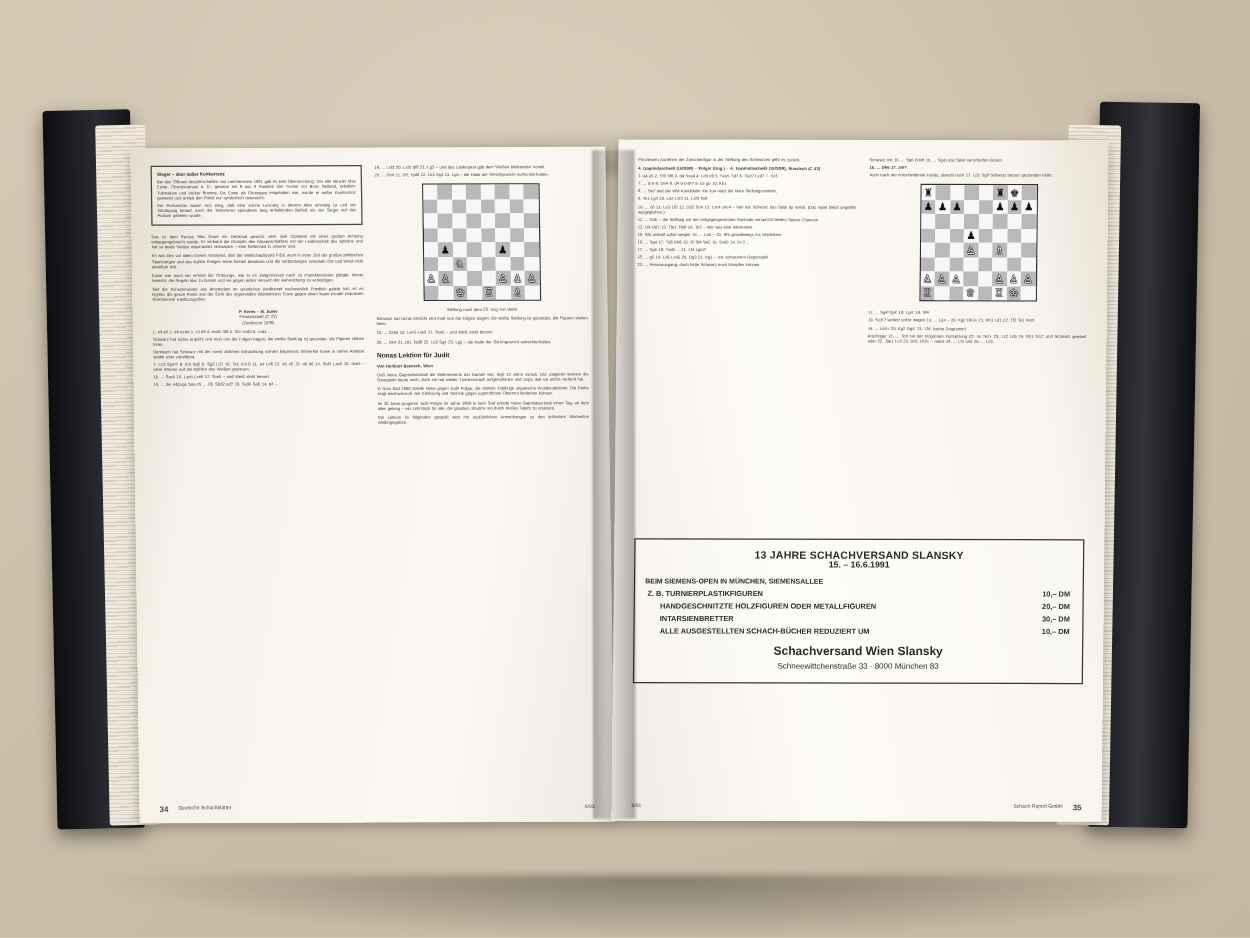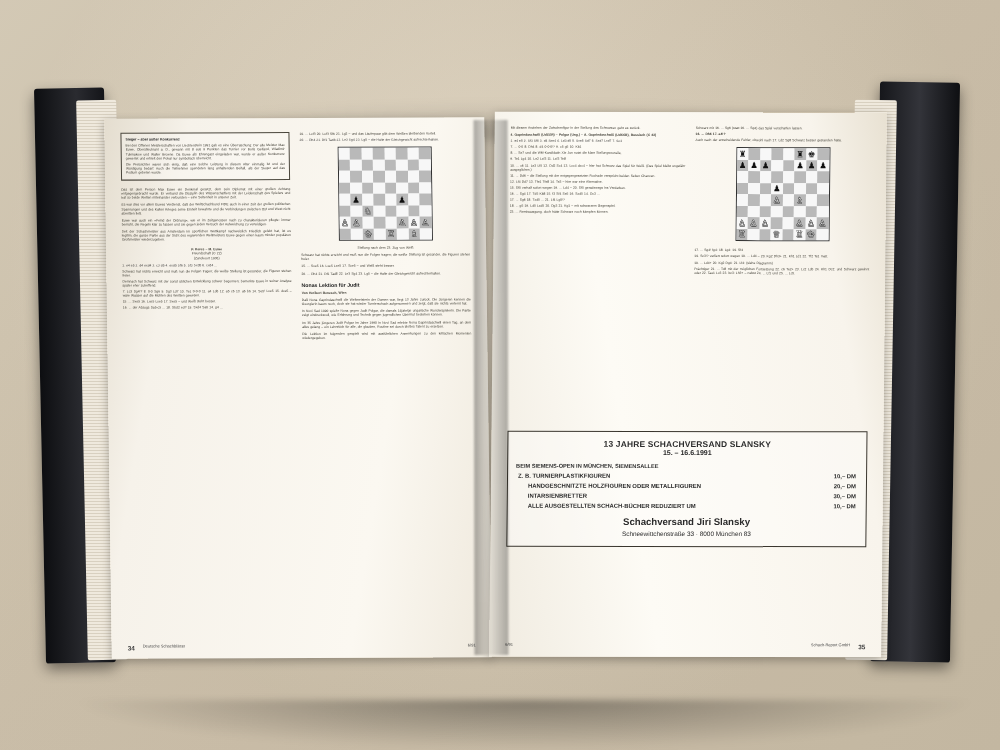--- a/index.html
+++ b/index.html
@@ -412,21 +412,21 @@
           </div>
           <div class="row" style="padding-left:10px">
             <span class="nm">INTARSIENBRETTER</span>
             <span class="pr">30,– DM</span>
           </div>
           <div class="row" style="padding-left:10px">
             <span class="nm">ALLE AUSGESTELLTEN SCHACH-BÜCHER REDUZIERT UM</span>
             <span class="pr">10,– DM</span>
           </div>
 
-          <div class="shop">Schachversand Jiri Slansky</div>
+          <div class="shop">Schachversand Wien Slansky</div>
           <div class="addr">Schneewittchenstraße 33 · 8000 München 83</div>
         </div>
 
         <div class="footer">
           <span>6/91</span>
           <span style="flex:1;text-align:right;padding-right:8px">Schach-Report GmbH</span>
           <span class="folio">35</span>
         </div>
       </div>
     </div>

